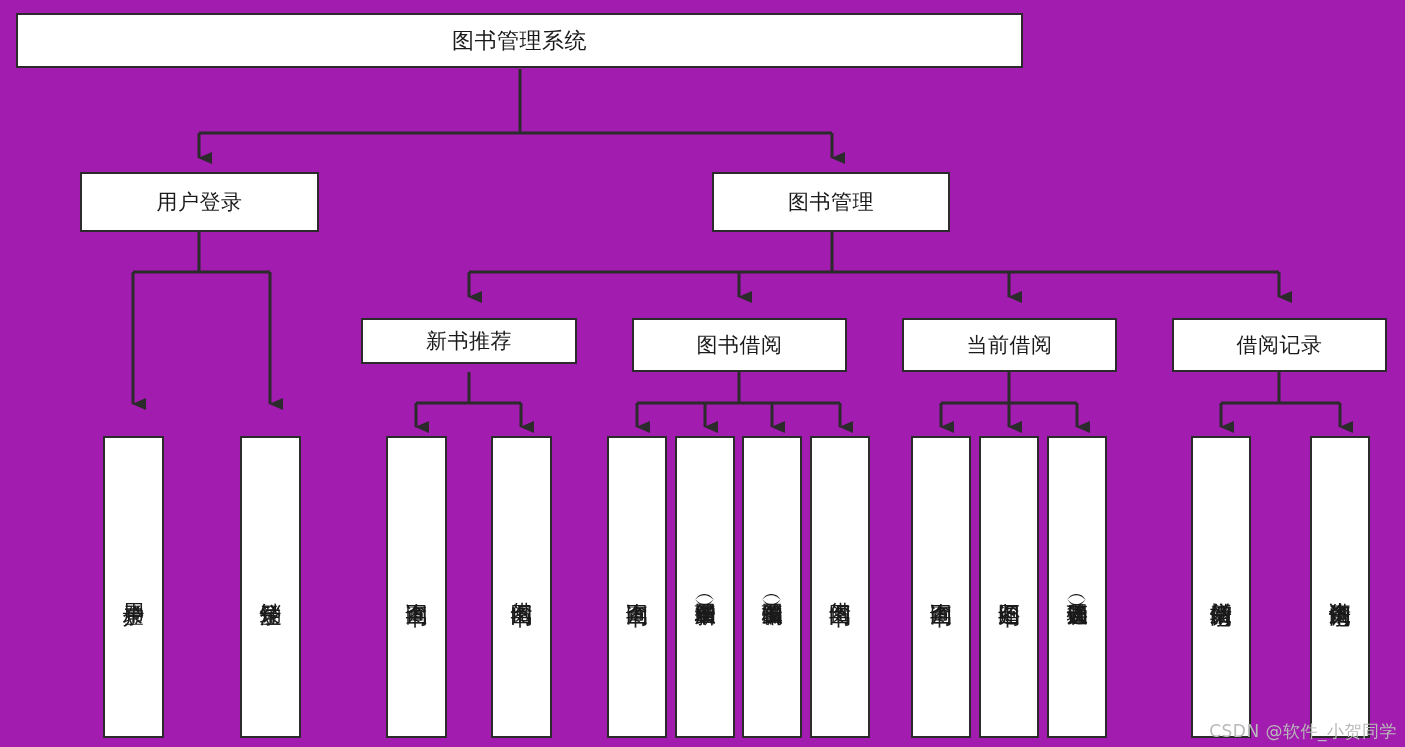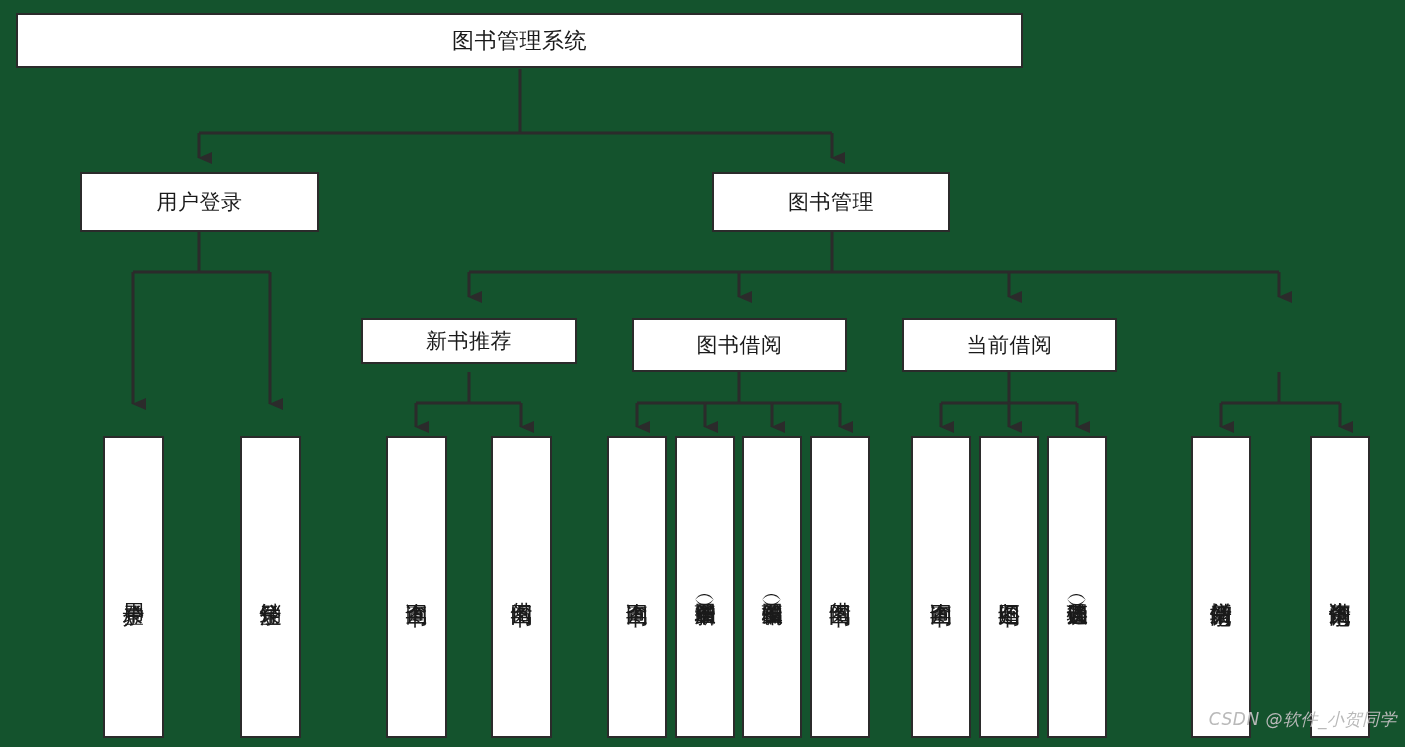--- a/index.html
+++ b/index.html
@@ -7,21 +7,21 @@
     padding: 0;
     background: #ffffff;
   }
   body {
     font-family: "DejaVu Sans", "Liberation Sans", sans-serif;
   }
   #canvas {
     position: relative;
     width: 1405px;
     height: 747px;
-    background: #14532d;
+    background: #a21caf;
     overflow: hidden;
   }
   #wires {
     position: absolute;
     left: 0;
     top: 0;
     width: 1405px;
     height: 747px;
     pointer-events: none;
   }
@@ -63,26 +63,25 @@
     white-space: nowrap;
   }
   .v-node.tight .node-label {
     font-size: 21px;
     line-height: 1.06;
     letter-spacing: 0px;
   }
   .watermark {
     position: absolute;
     right: 8px;
-    bottom: 16px;
+    bottom: 4px;
     font-size: 17px;
     color: #b9b9b9;
     white-space: nowrap;
     letter-spacing: 0.5px;
-    font-style: italic;
   }
 </style>
 </head>
 <body>
 
 <div id="canvas">
 
   <svg id="wires" viewBox="0 0 1405 747" xmlns="http://www.w3.org/2000/svg">
     <defs>
       <marker id="arrow" viewBox="0 0 12 14" refX="6" refY="13" markerWidth="12" markerHeight="14" orient="auto-start-reverse" markerUnits="userSpaceOnUse">
@@ -153,20 +152,23 @@
   </div>
 
   <div class="node h-node" style="left:902px; top:318px; width:215px; height:54px;">
     <span class="node-label">当前借阅</span>
   </div>
 
   <div class="node h-node" style="left:632px; top:318px; width:215px; height:54px;">
     <span class="node-label">图书借阅</span>
   </div>
 
+  <div class="node h-node" style="left:1172px; top:318px; width:215px; height:54px;">
+    <span class="node-label">借阅记录</span>
+  </div>
 
   <div class="node v-node" style="left:103px; top:436px; width:61px; height:302px;">
     <span class="node-label">用户登录</span>
   </div>
 
   <div class="node v-node" style="left:240px; top:436px; width:61px; height:302px;">
     <span class="node-label">注销登录</span>
   </div>
 
   <div class="node v-node" style="left:386px; top:436px; width:61px; height:302px;">

